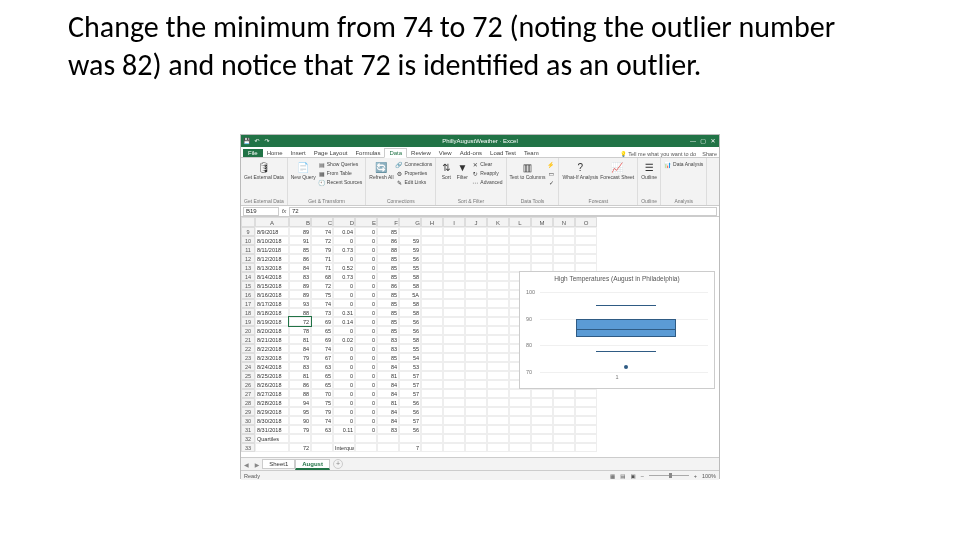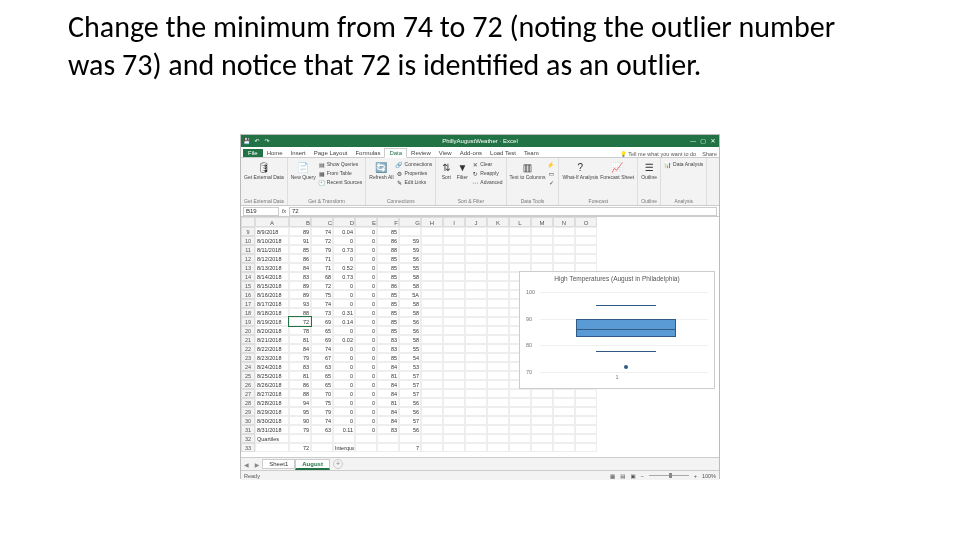--- a/index.html
+++ b/index.html
@@ -71,21 +71,21 @@
   .sheettabs .plus { width: 10px; height: 10px; border: 1px solid #ccc; border-radius: 50%; text-align: center; line-height: 8px; font-size: 7px; margin-left: 3px; color: #888; }
   
   .status { height: 10px; background: #f3f3f3; border-top: 1px solid #ccc; display: flex; align-items: center; font-size: 5.5px; color: #555; padding: 0 3px; }
   .status .rside { margin-left: auto; display: flex; gap: 5px; align-items: center; }
   .status .zslider { width: 40px; height: 1px; background: #aaa; position: relative; }
   .status .zslider::after { content: ""; position: absolute; width: 3px; height: 5px; background: #888; left: 50%; top: -2px; }
 </style>
 </head>
 <body>
 
-<div class="slide-text">Change the minimum from 74 to 72 (noting the outlier number was 73) and notice that 72 is identified as an outlier.</div>
+<div class="slide-text">Change the minimum from 74 to 72 (noting the outlier number was 82) and notice that 72 is identified as an outlier.</div>
 
 <div class="excel-wrap">
 
   <div class="titlebar">
     <div class="qat">
       <span>💾</span>
       <span>↶</span>
       <span>↷</span>
     </div>
     <span class="fname">PhillyAugustWeather · Excel</span>

